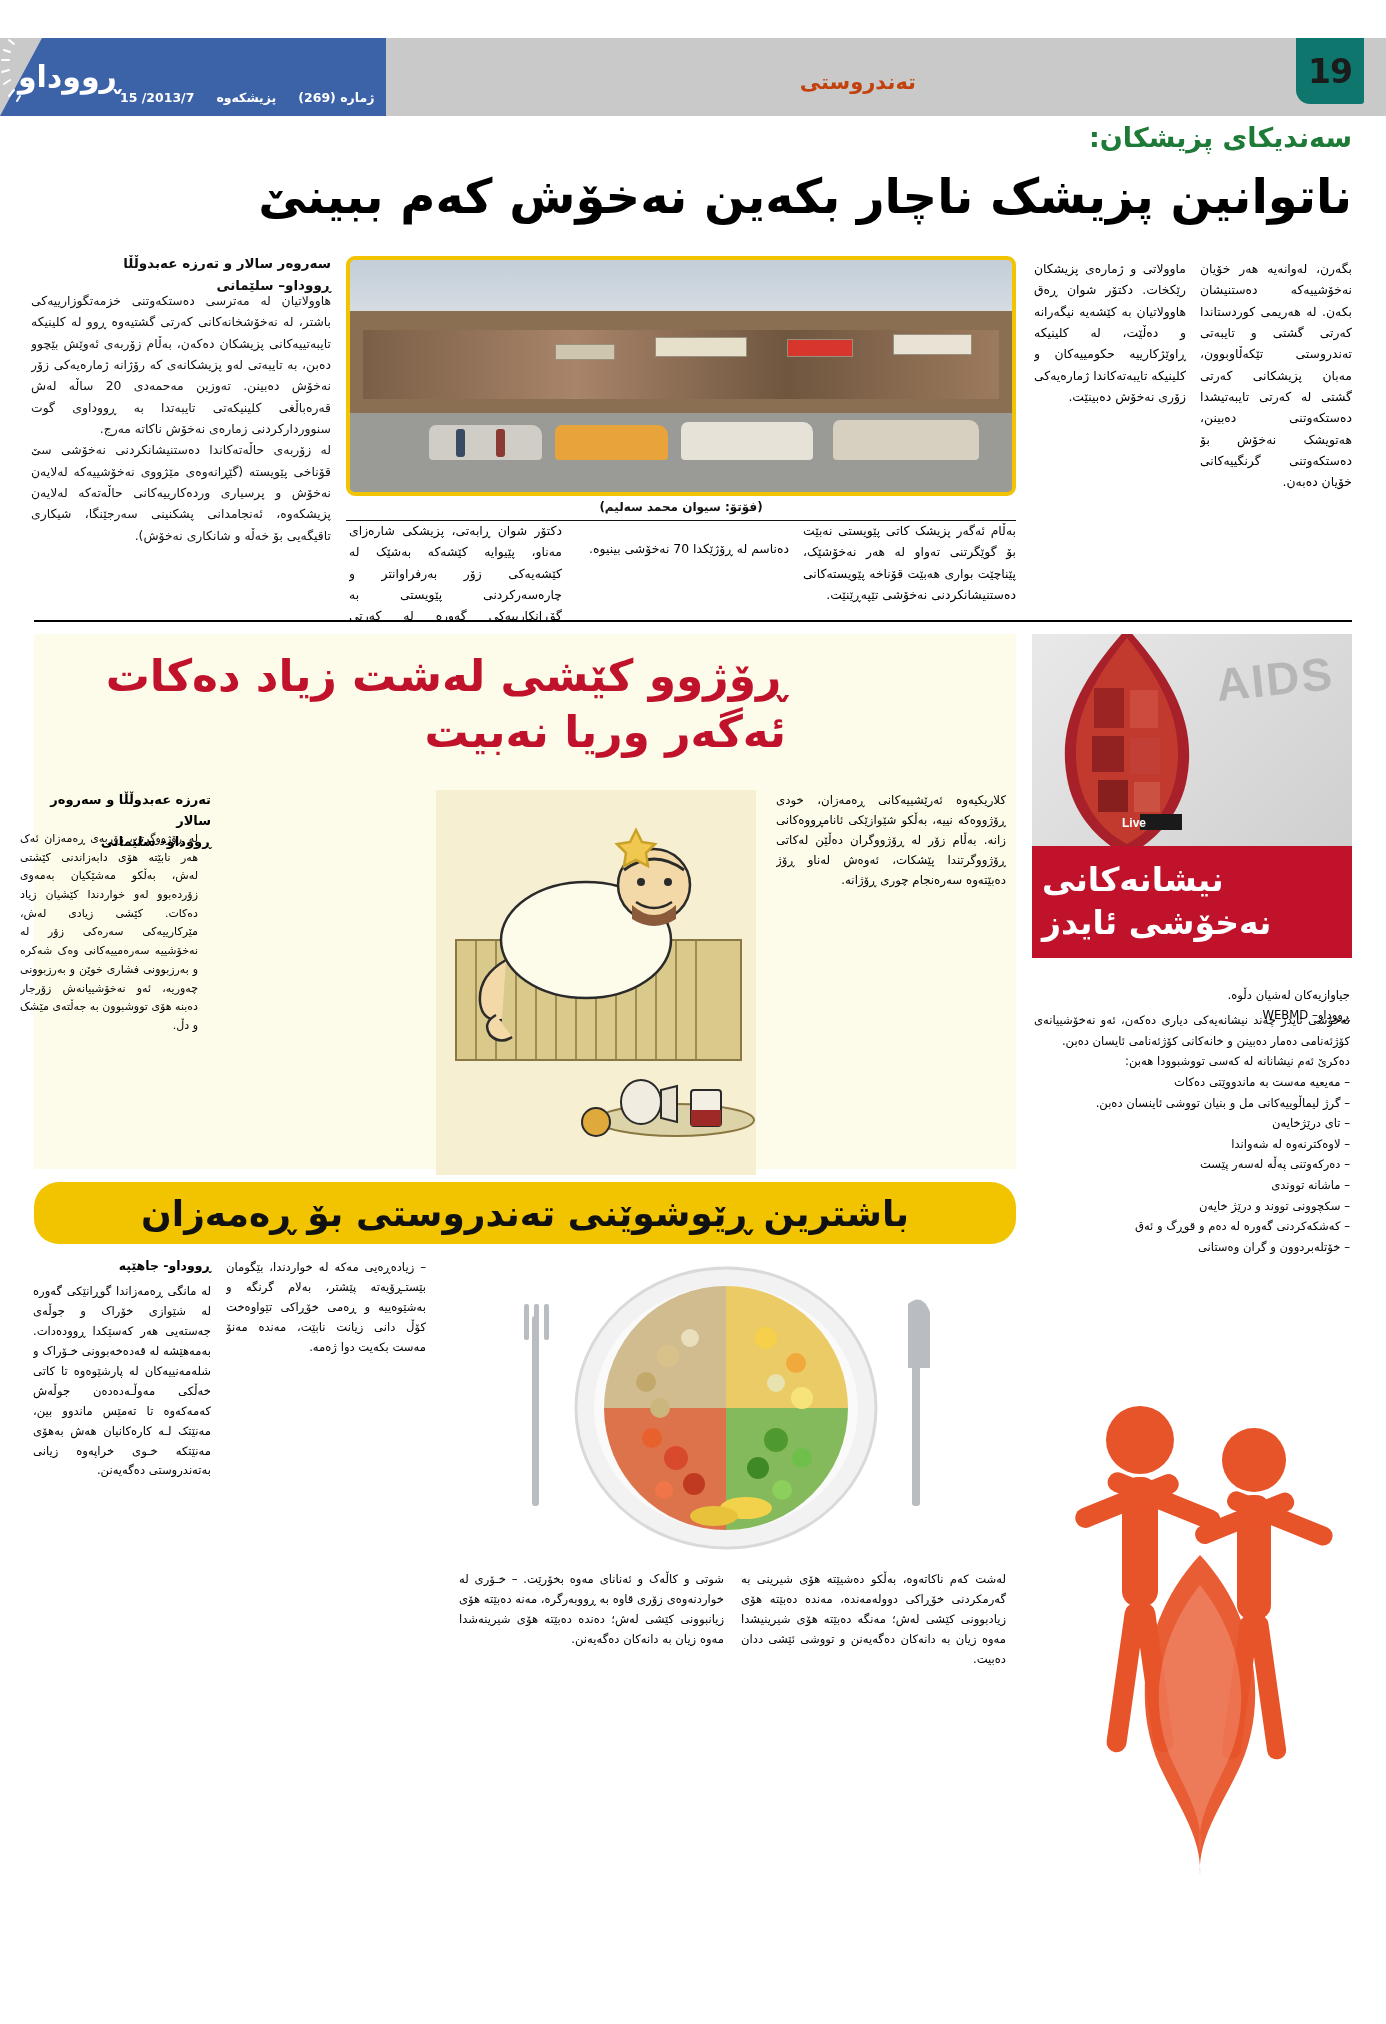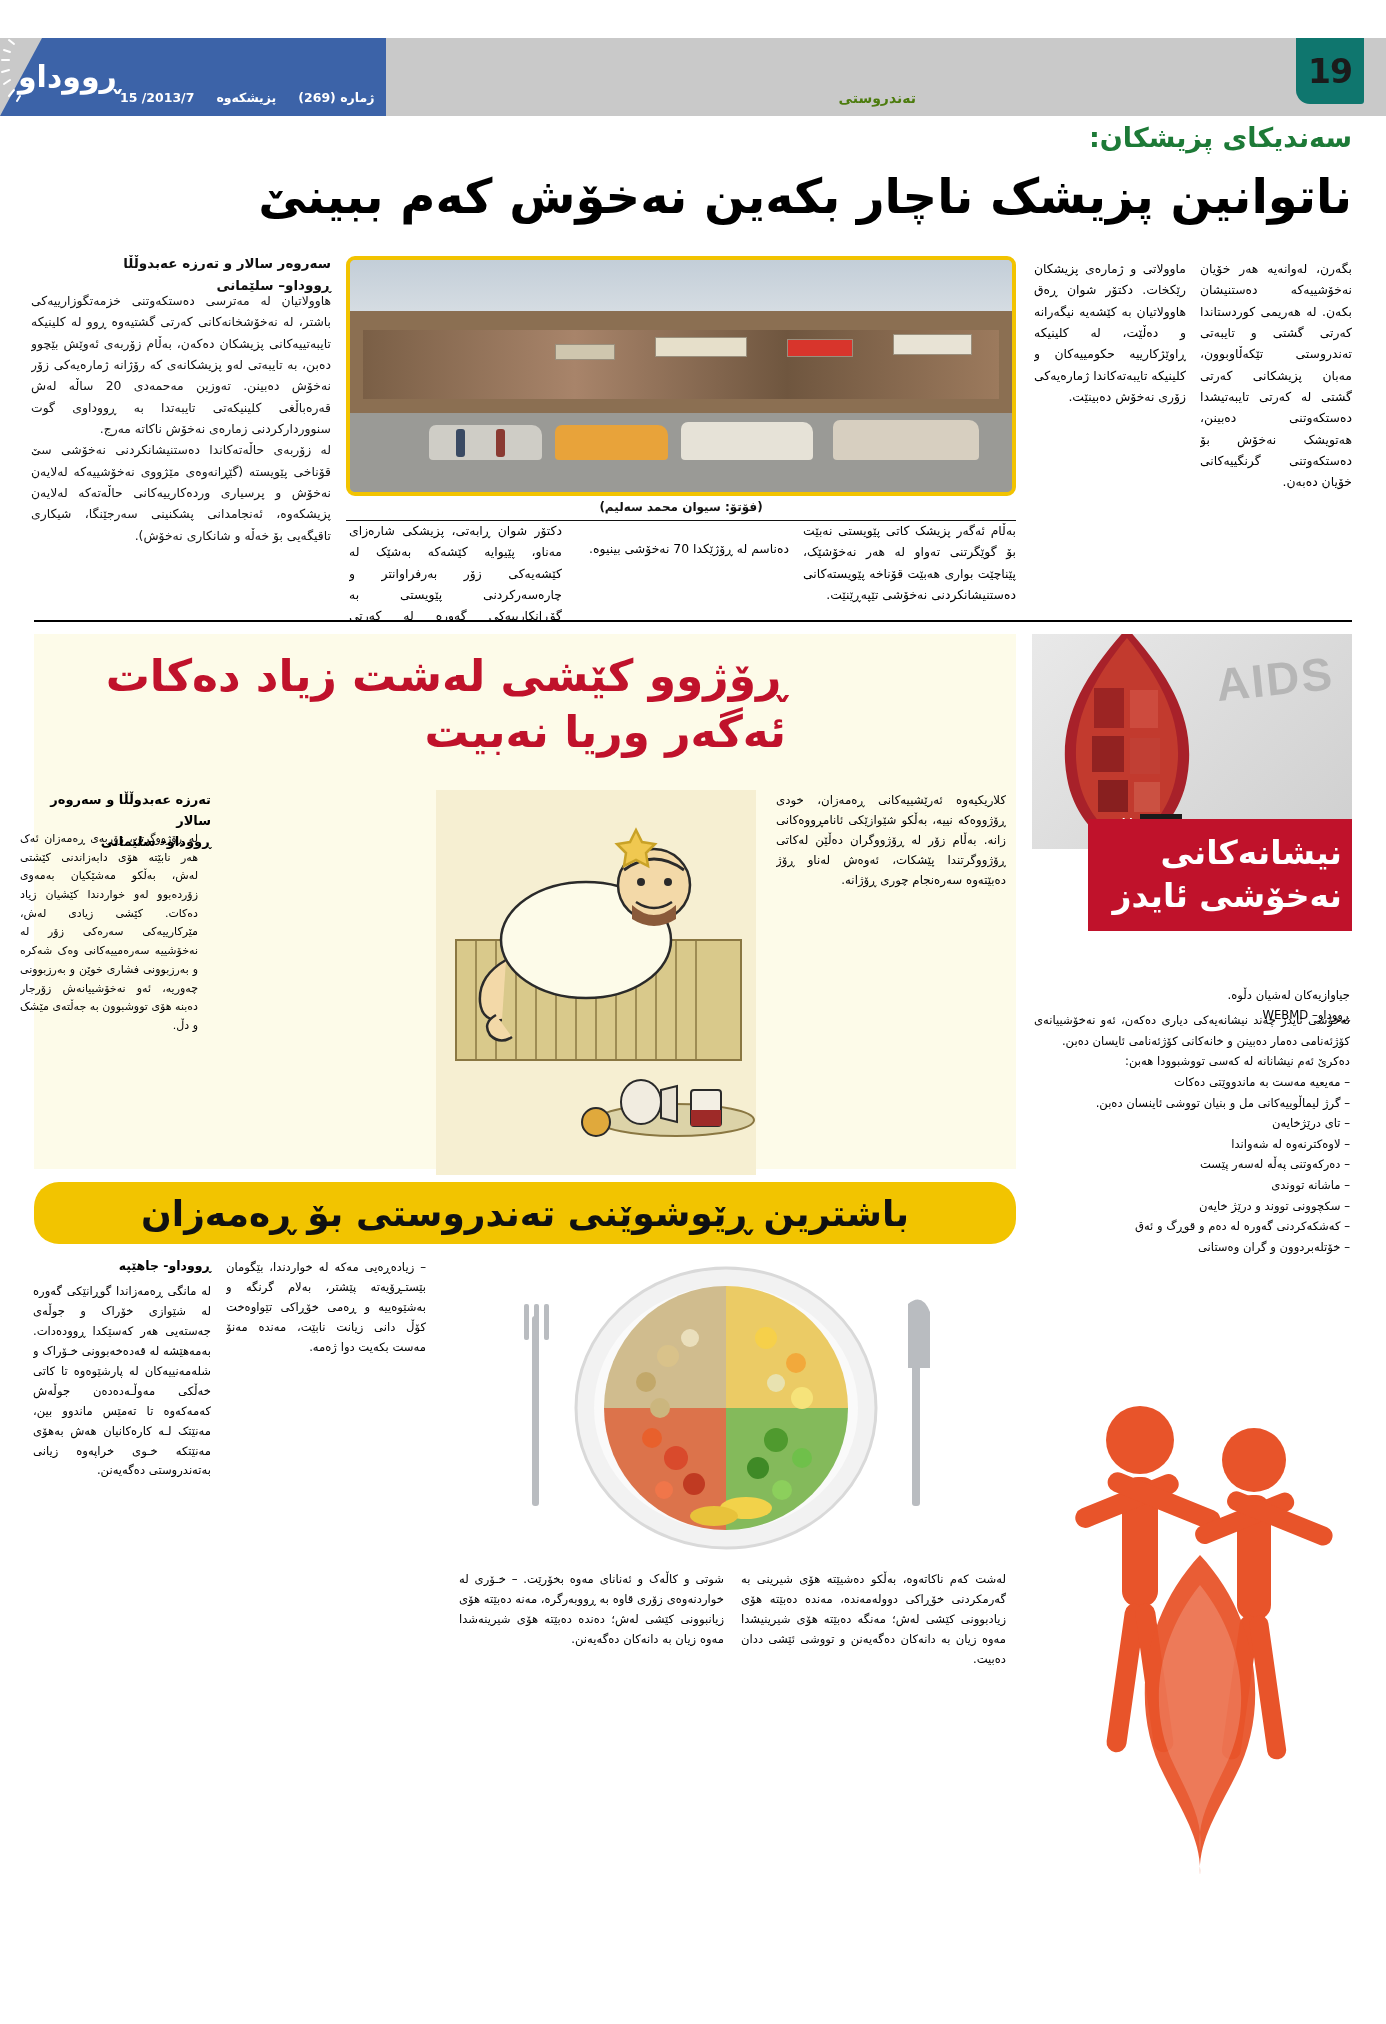--- a/index.html
+++ b/index.html
@@ -32,22 +32,22 @@
   .page-num-box{
     position:absolute; right:22px; top:0px; width:68px; height:66px;
     background:#0f766e; border-bottom-left-radius:14px; border-bottom-right-radius:3px;
     display:flex; align-items:center; justify-content:center;
   }
   .page-num{
     font-size:33px; color:#1b1b1b; font-weight:700; letter-spacing:-1px;
     font-family:"DejaVu Sans",sans-serif;
   }
   .section-name{
-    position:absolute; right:470px; top:52px;
-    font-size:14px; font-weight:700; color:#4d7c0f;
+    position:absolute; right:470px; top:32px;
+    font-size:21px; font-weight:700; color:#c2410c;
   }
   .mast-meta{
     position:absolute; left:120px; top:52px;
     display:flex; gap:22px; align-items:center; color:#fff;
     font-size:12.5px; font-weight:700; direction:rtl;
   }
   .logo{
     position:absolute; left:14px; top:6px; width:110px; height:64px;
     color:#fff; display:flex; align-items:center; justify-content:center;
     font-size:30px; font-weight:700; letter-spacing:-1px;
@@ -152,23 +152,23 @@
   }
   .aids-word{
     position:absolute; right:18px; top:18px; font-size:46px; font-weight:700;
     color:#b6b6b6; letter-spacing:2px; transform:rotate(-6deg);
     font-family:"Liberation Sans",sans-serif;
   }
   .aids-ribbon-img{
     position:absolute; left:-10px; top:-6px; width:210px; height:230px;
   }
   .aids-title{
-    position:absolute; right:34px; top:819px; width:264px; height:112px;
+    position:absolute; right:34px; top:846px; width:320px; height:112px;
     background:#c0122b; color:#fff; display:flex; align-items:center;
-    justify-content:center; text-align:right; font-size:33px; font-weight:700;
+    justify-content:center; text-align:left; font-size:33px; font-weight:700;
     line-height:1.3; padding:0 10px;
   }
   .aids-byline{
     position:absolute; right:36px; top:986px; width:316px;
     text-align:right; font-size:11.6px; line-height:1.7;
   }
   .aids-list{
     position:absolute; right:36px; top:1010px; width:316px; height:430px;
     font-size:11.6px; line-height:1.78; text-align:justify;
   }

